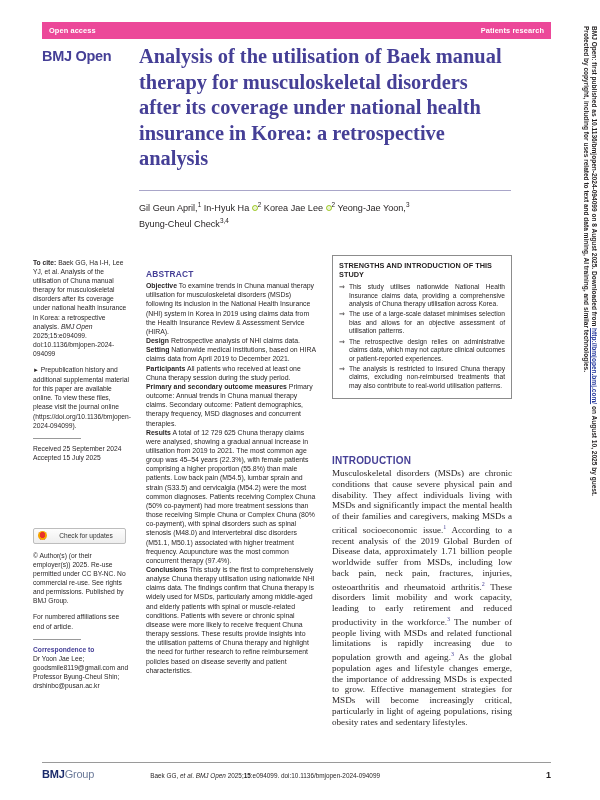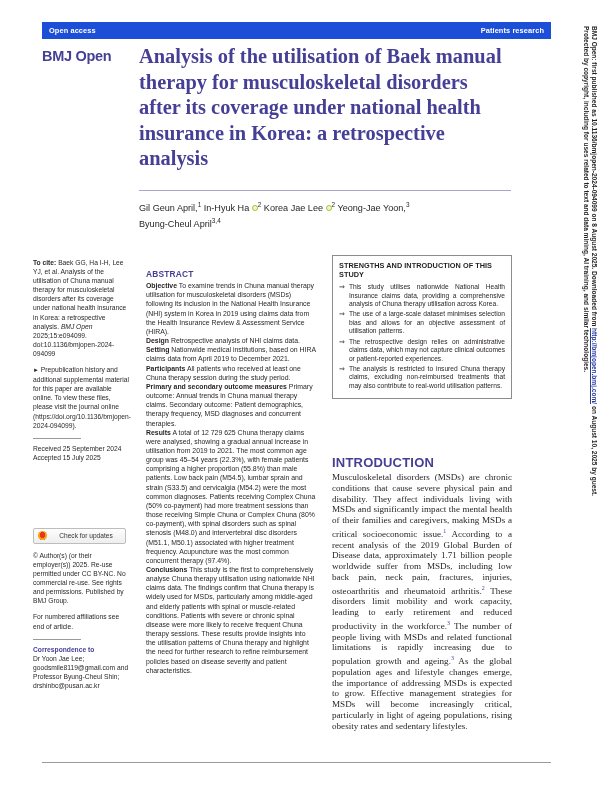--- a/index.html
+++ b/index.html
@@ -7,21 +7,21 @@
   body {
     width:600px; height:800px; background:#ffffff;
     font-family:"Liberation Sans", sans-serif;
     color:#231f20; position:relative; overflow:hidden;
   }
   .page { position:absolute; left:0; top:0; width:600px; height:800px; }
 
   
   .banner {
     position:absolute; left:42px; top:22px; width:509px; height:17px;
-    background:#1d4ed8; color:#ffffff;
+    background:#ec4899; color:#ffffff;
     display:flex; align-items:center; justify-content:space-between;
     padding:0 7px;
     font-size:7.4px; font-weight:bold; letter-spacing:.1px;
   }
 
   
   .masthead {
     position:absolute; left:42px; top:48px; width:92px;
     font-size:14.5px; font-weight:bold; color:#453f96;
     font-family:"Liberation Sans", sans-serif; letter-spacing:-.3px;
@@ -101,21 +101,21 @@
     text-align:justify; margin-bottom:1.5px;
   }
   .strengths li .arr { flex:0 0 auto; font-size:7px; line-height:8.6px; }
   .strengths li .txt { flex:1 1 auto; }
 
   
   .intro {
     position:absolute; left:332px; top:455px; width:180px;
   }
   .intro h2 {
-    margin:0 0 2px 0; font-size:13px; font-weight:bold;
+    margin:0 0 2px 0; font-size:10px; font-weight:bold;
     color:#453f96; letter-spacing:.2px;
   }
   .intro p {
     margin:0; font-family:"Liberation Serif", serif;
     font-size:9.1px; line-height:10.75px; text-align:justify;
     color:#231f20; text-indent:0;
   }
   .intro sup { font-size:6px; vertical-align:super; color:#453f96; }
 
   
@@ -167,21 +167,21 @@
   <div class="masthead">BMJ Open</div>
 
   <div class="title">Analysis of the utilisation of Baek manual therapy for musculoskeletal disorders after its coverage under national health insurance in Korea: a retrospective analysis</div>
 
   <div class="author-rule"></div>
 
   <div class="authors">
     <span>Gil Geun April,</span><sup>1</sup><span> In-Hyuk Ha</span>
     <span class="orcid"></span><sup>2</sup><span> Korea Jae Lee</span>
     <span class="orcid"></span><sup>2</sup><span> Yeong-Jae Yoon,</span><sup>3</sup><br>
-    <span>Byung-Cheul April</span><sup>3,4</sup>
+    <span>Byung-Cheul Check</span><sup>3,4</sup>
   </div>
 
   <div class="col-left">
     <p>
       <b>To cite:</b><span> Baek GG, Ha I-H, Lee YJ, et al. Analysis of the utilisation of Chuna manual therapy for musculoskeletal disorders after its coverage under national health insurance in Korea: a retrospective analysis. </span><i>BMJ Open</i><span> 2025;15:e094099. doi:10.1136/bmjopen-2024-094099</span>
     </p>
     <p>
       <span class="bullet-arrow">►</span>
       <span>Prepublication history and additional supplemental material for this paper are available online. To view these files, please visit the journal online (https://doi.org/10.1136/bmjopen-2024-094099).</span>
     </p>
@@ -235,20 +235,25 @@
         </li>
     </ul>
   </div>
 
   <div class="intro">
     <h2>INTRODUCTION</h2>
     <p><span>Musculoskeletal disorders (MSDs) are chronic conditions that cause severe physical pain and disability. They affect individuals living with MSDs and significantly impact the mental health of their families and caregivers, making MSDs a critical socioeconomic issue.</span><sup>1</sup><span> According to a recent analysis of the 2019 Global Burden of Disease data, approximately 1.71 billion people worldwide suffer from MSDs, including low back pain, neck pain, fractures, injuries, osteoarthritis and rheumatoid arthritis.</span><sup>2</sup><span> These disorders limit mobility and work capacity, leading to early retirement and reduced productivity in the workforce.</span><sup>3</sup><span> The number of people living with MSDs and related functional limitations is rapidly increasing due to population growth and ageing.</span><sup>3</sup><span> As the global population ages and lifestyle changes emerge, the importance of addressing MSDs is expected to grow. Effective management strategies for MSDs will become increasingly critical, particularly in light of ageing populations, rising obesity rates and sedentary lifestyles.</span></p>
   </div>
 
   <div class="footer-rule"></div>
+  <div class="footer">
+    <div class="bmj-logo"><span style="font-weight:bold;color:#1b2b6b">BMJ</span><span>Group</span></div>
+    <div class="footer-cite"><span>Baek GG, </span><i>et al</i><span>. </span><i>BMJ Open</i><span> 2025;</span><b>15</b><span>:e094099. doi:10.1136/bmjopen-2024-094099</span></div>
+    <div class="folio">1</div>
+  </div>
 
   <div class="stamp">
     <div class="stamp-inner">
       <span class="stamp-line"><span>BMJ Open: first published as 10.1136/bmjopen-2024-094099 on 8 August 2025. Downloaded from </span><a href="#">http://bmjopen.bmj.com/</a><span> on August 10, 2025 by guest.</span></span>
       <span class="stamp-line">Protected by copyright, including for uses related to text and data mining, AI training, and similar technologies.</span>
     </div>
   </div>
 
 </div>
 

